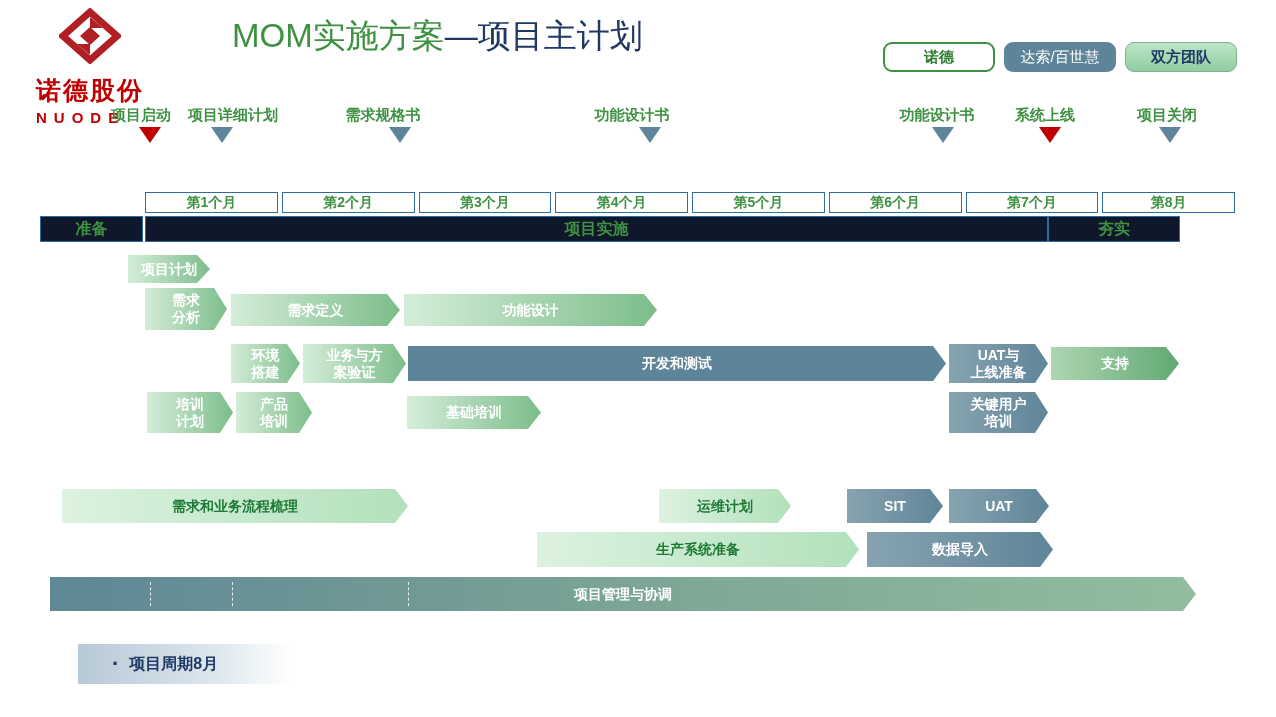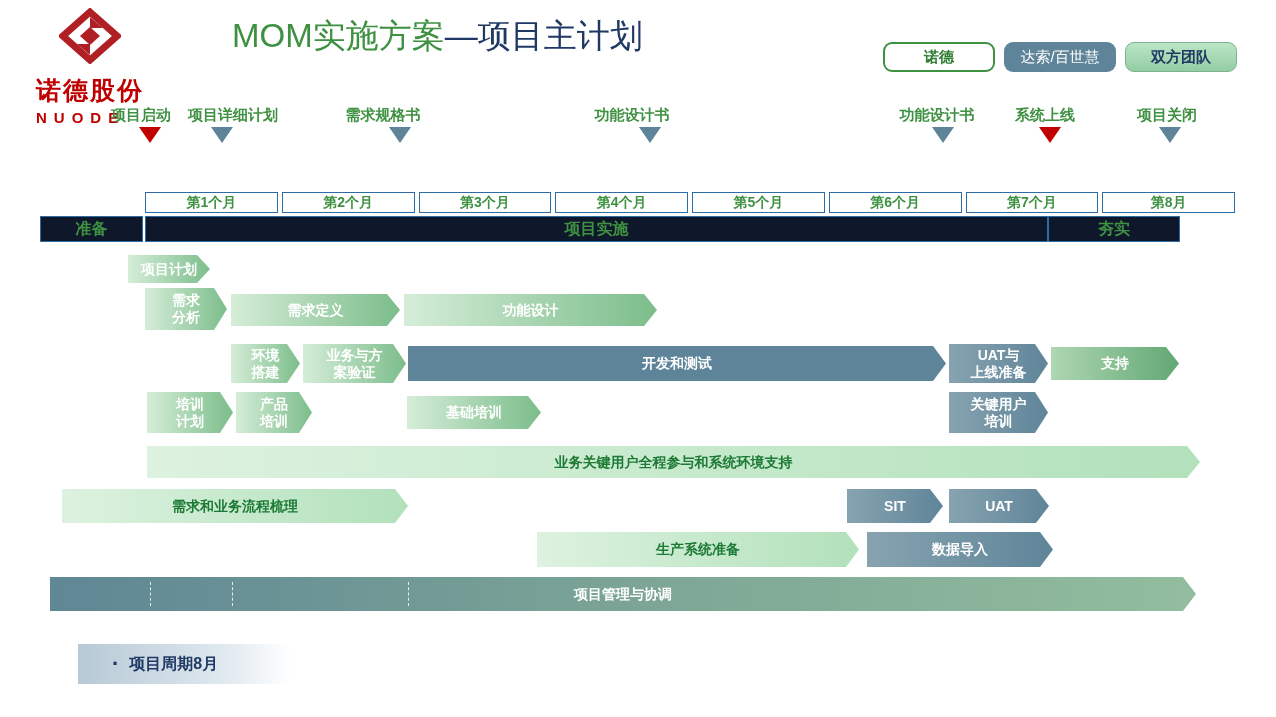--- a/index.html
+++ b/index.html
@@ -134,23 +134,23 @@
   <div class="bar b-grn2" style="left:1051px;top:347px;width:128px;height:33px">支持</div>
 
   <div class="bar b-grn" style="left:147px;top:392px;width:86px;height:41px">培训
 计划</div>
   <div class="bar b-grn" style="left:236px;top:392px;width:76px;height:41px">产品
 培训</div>
   <div class="bar b-grn" style="left:407px;top:396px;width:134px;height:33px">基础培训</div>
   <div class="bar b-steelg" style="left:949px;top:392px;width:99px;height:41px">关键用户
 培训</div>
 
-  <div class="bar b-light" style="left:147px;top:446px;width:1053px;height:32px">业务关键用户全程参与和系统环境支持</div>
 
   <div class="bar b-light" style="left:62px;top:489px;width:346px;height:34px">需求和业务流程梳理</div>
+  <div class="bar b-light" style="left:659px;top:489px;width:132px;height:34px">运维计划</div>
   <div class="bar b-steelg" style="left:847px;top:489px;width:96px;height:34px">SIT</div>
   <div class="bar b-steelg" style="left:949px;top:489px;width:100px;height:34px">UAT</div>
 
   <div class="bar b-light" style="left:537px;top:532px;width:322px;height:35px">生产系统准备</div>
   <div class="bar b-steelg" style="left:867px;top:532px;width:186px;height:35px">数据导入</div>
 
   <div class="bar b-teal" style="left:50px;top:577px;width:1146px;height:34px">
     <span>项目管理与协调</span>
     <i class="dash" style="left:100px"></i>
     <i class="dash" style="left:182px"></i>

